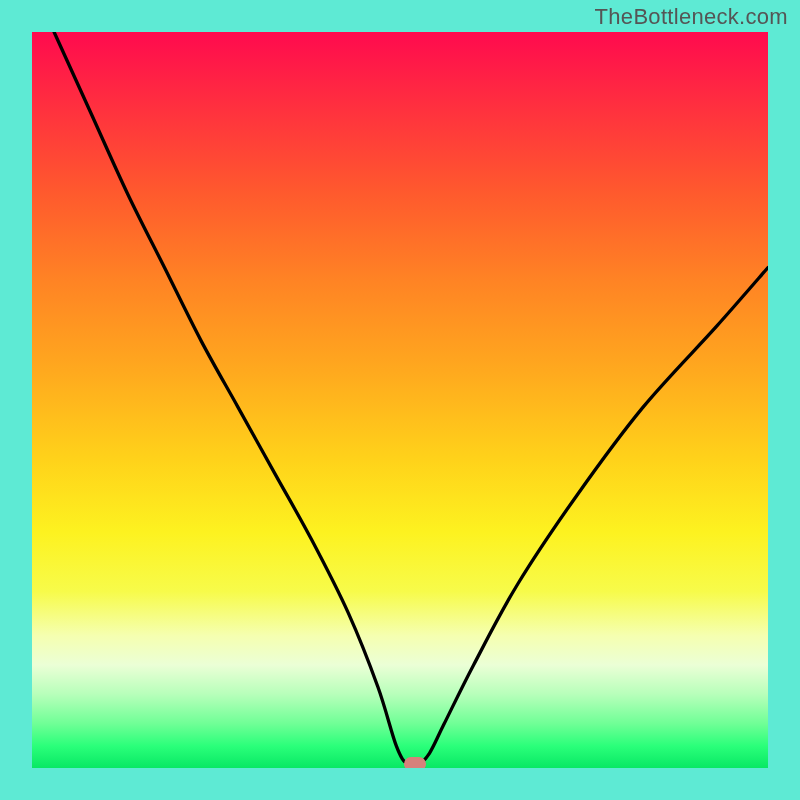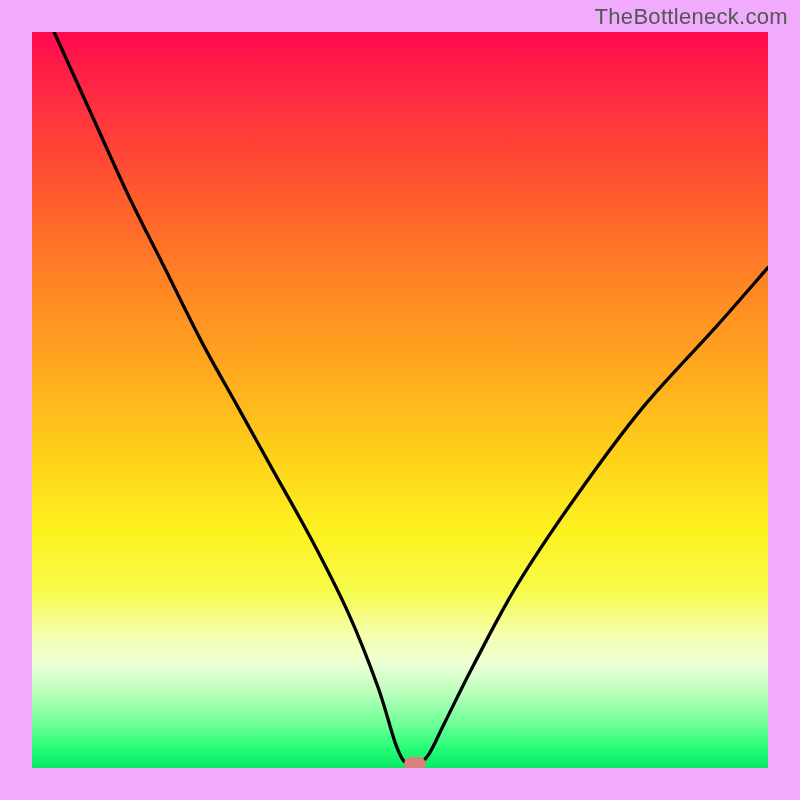--- a/index.html
+++ b/index.html
@@ -8,21 +8,21 @@
     width: 800px;
     height: 800px;
     background: #000;
     overflow: hidden;
     font-family: Arial, Helvetica, sans-serif;
   }
   .frame {
     position: relative;
     width: 800px;
     height: 800px;
-    background: #f0abfc;
+    background: #5eead4;
   }
   .watermark {
     position: absolute;
     top: 4px;
     right: 12px;
     color: #555;
     font-size: 22px;
     font-weight: 500;
     letter-spacing: 0.3px;
     z-index: 5;

